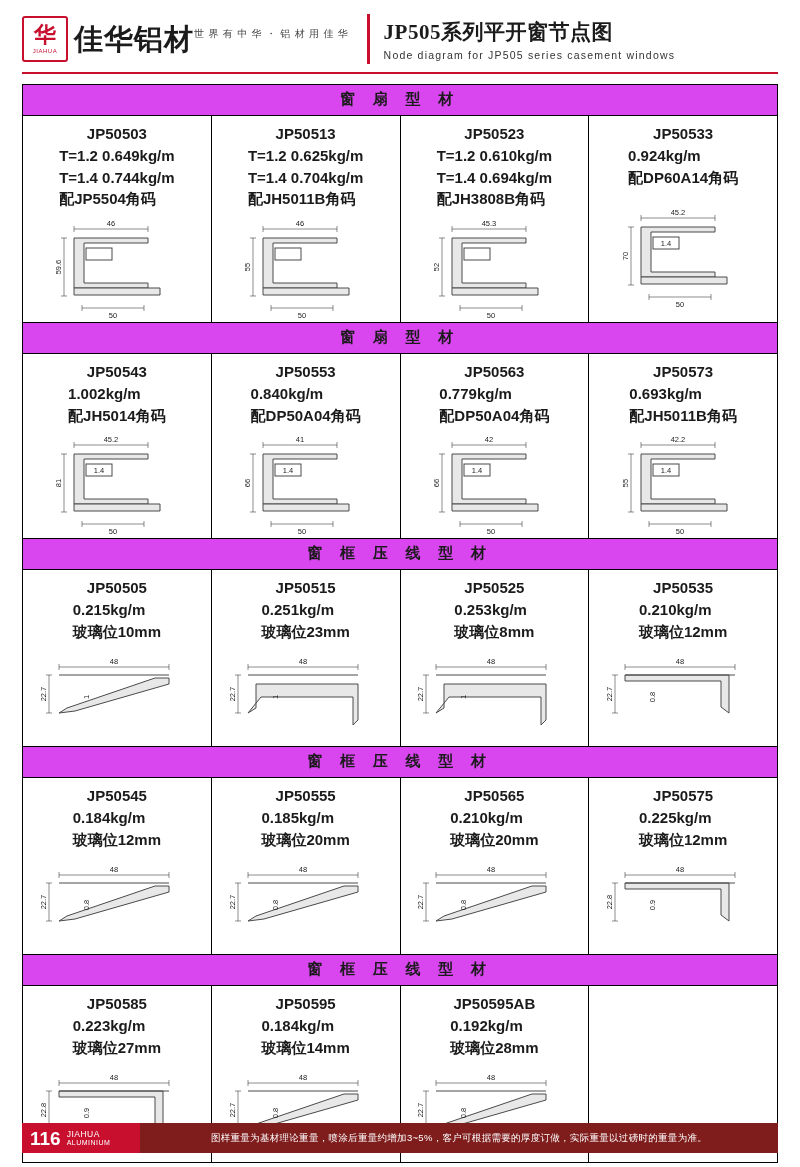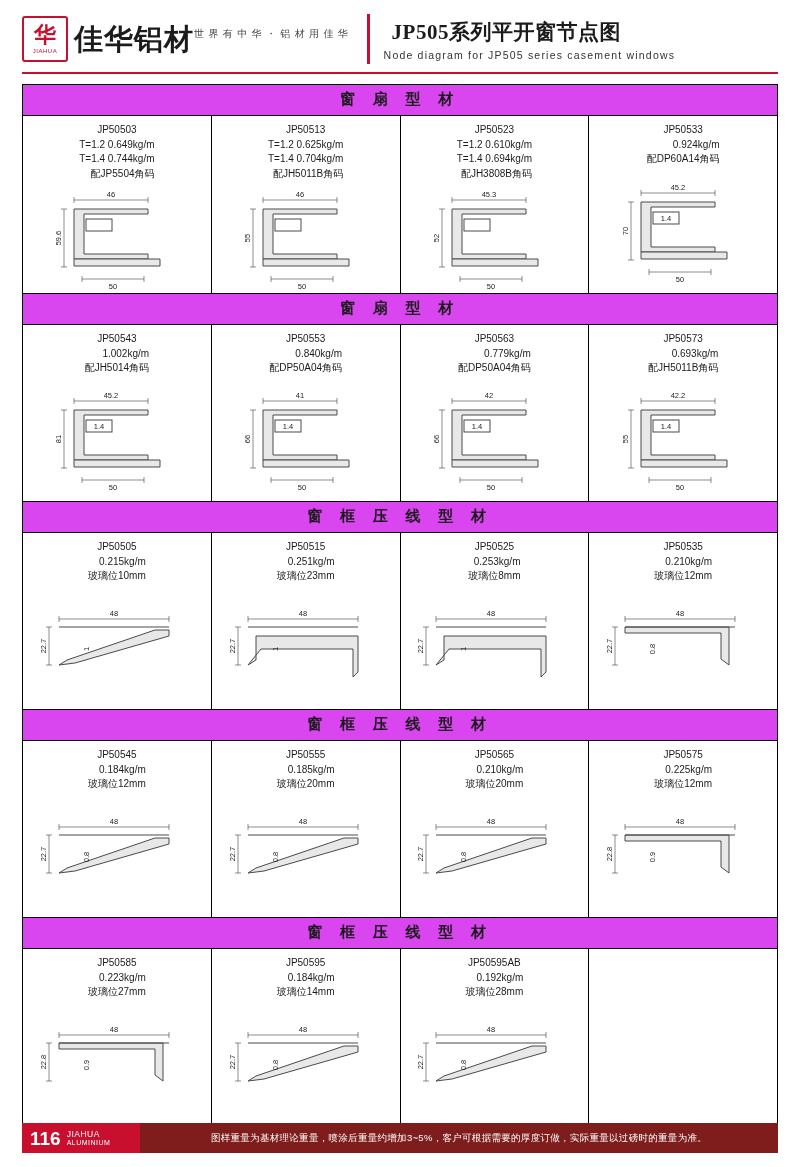--- a/index.html
+++ b/index.html
@@ -80,21 +80,20 @@
     background: #c8102e;
     margin: 0 14px 0 18px;
   }
   .title-block { display: flex; flex-direction: column; justify-content: center; }
   .title-cn {
     font-size: 21px;
     font-weight: bold;
     color: #1b1b1b;
     letter-spacing: .5px;
     font-family: "Liberation Serif", serif;
-    margin-left: 8px;
   }
   .title-en {
     font-size: 10.5px;
     color: #333;
     letter-spacing: 1.2px;
     margin-top: 3px;
   }
   .header-rule {
     position: absolute;
     left: 22px; right: 22px; bottom: 4px;
@@ -128,25 +127,26 @@
     border-right: 1px solid #000;
     padding: 7px 4px 6px 4px;
     display: flex;
     flex-direction: column;
     align-items: center;
     min-height: 176px;
   }
   .cell:last-child { border-right: none; }
   .cell.empty { min-height: 176px; }
   .cap {
-    font-size: 10px;
+    font-size: 15px;
     line-height: 1.45;
-    text-align: right;
+    text-align: left;
     color: #1b1b1b;
     white-space: pre-line;
+    font-weight: bold;
   }
   .fig {
     flex: 1 1 auto;
     width: 100%;
     display: flex;
     align-items: center;
     justify-content: center;
     padding-top: 2px;
   }
   .fig svg { display: block; overflow: visible; }

